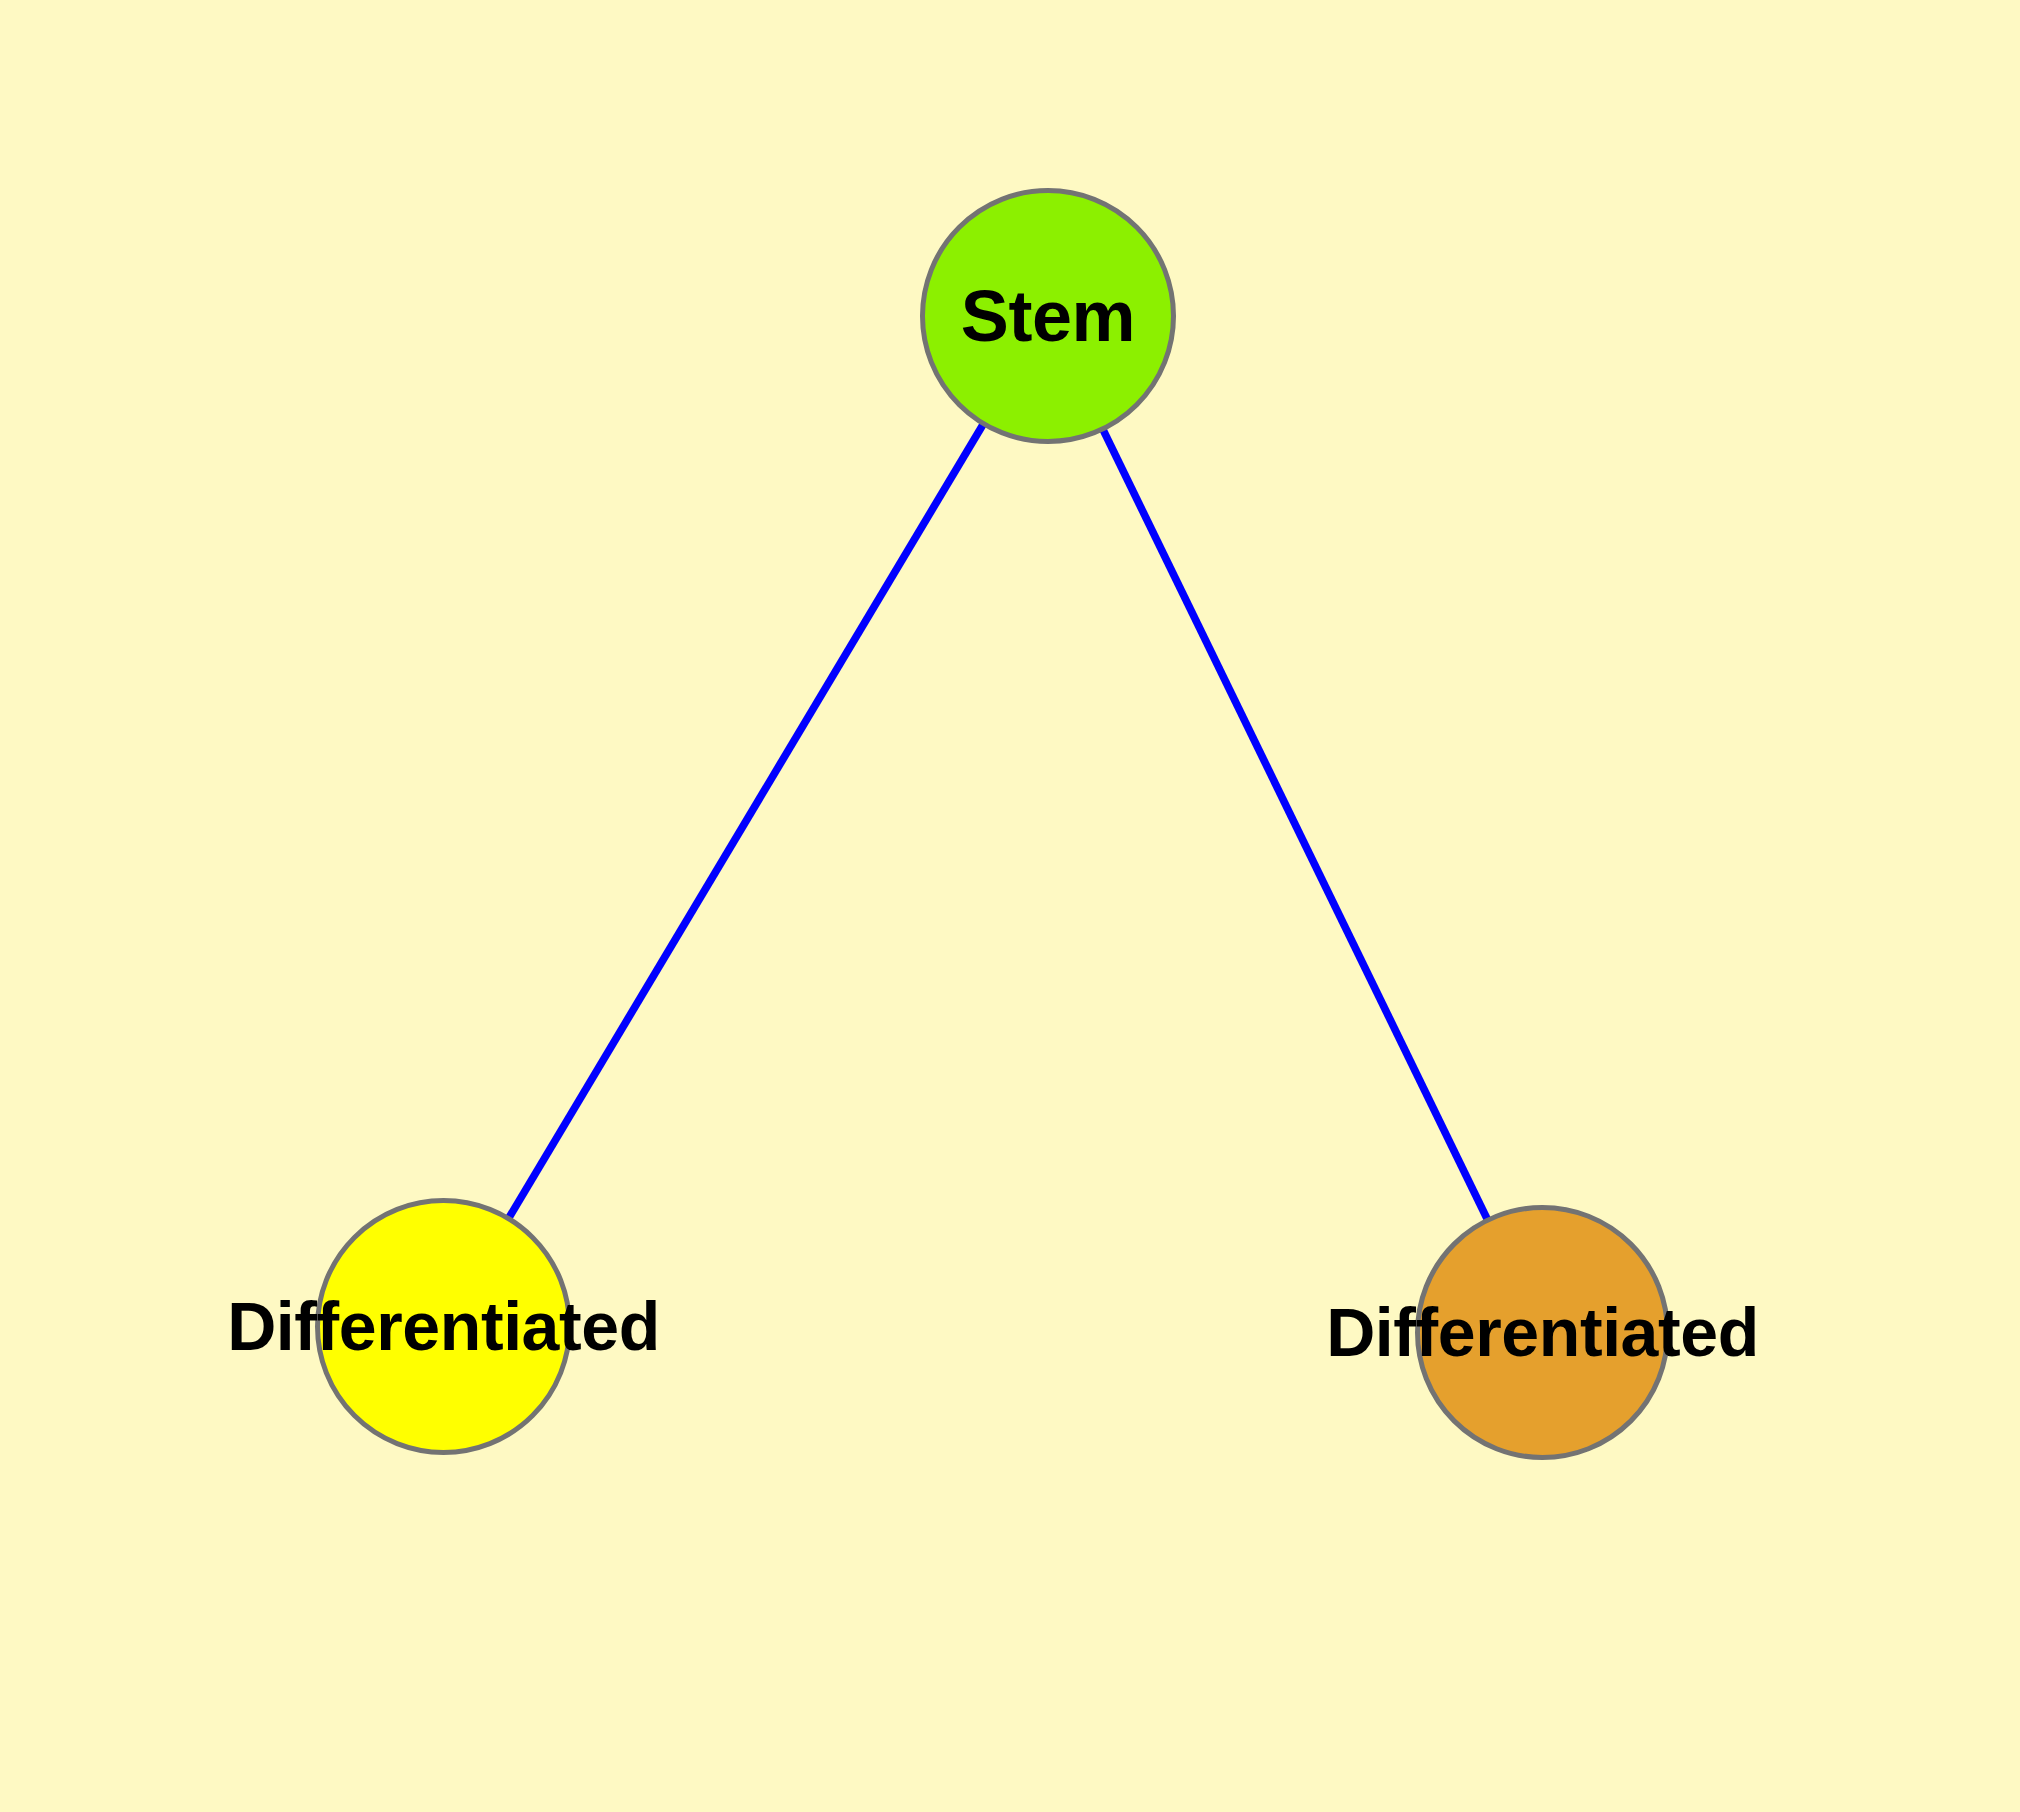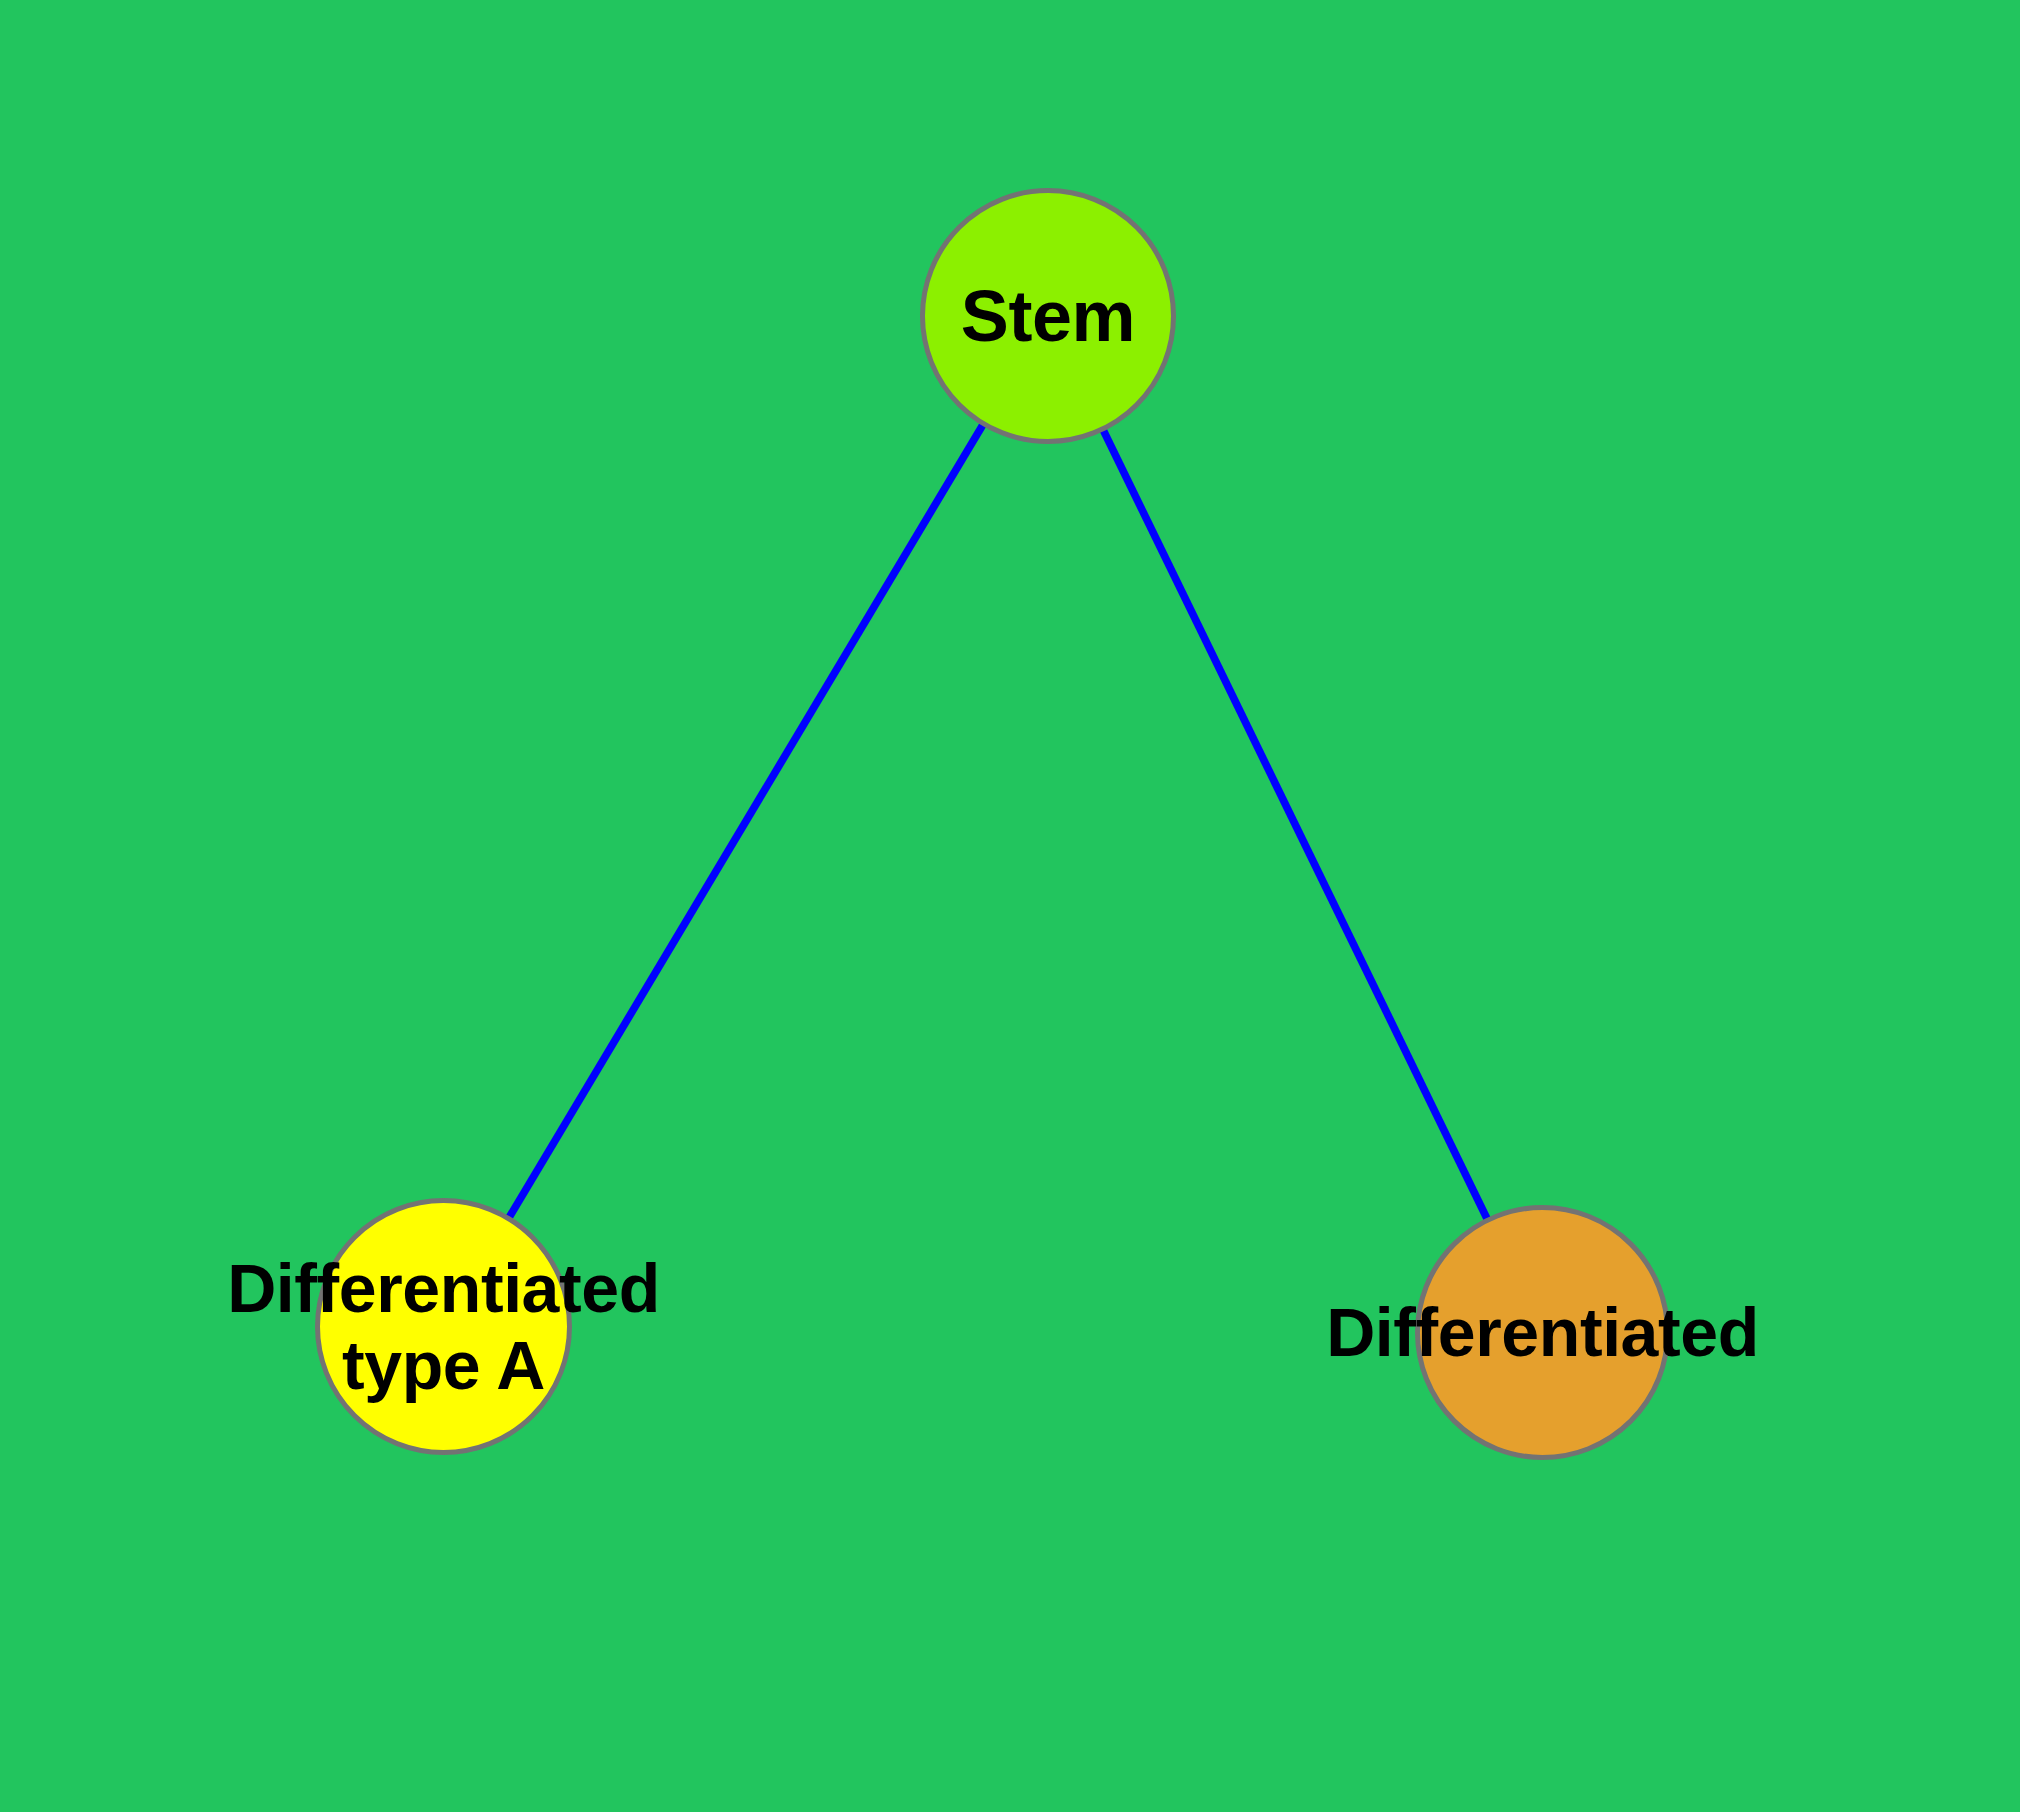--- a/index.html
+++ b/index.html
@@ -10,21 +10,21 @@
   body {
     width: 2021px;
     height: 1812px;
     overflow: hidden;
     font-family: "Liberation Sans", sans-serif;
   }
   #graph-canvas {
     position: relative;
     width: 2021px;
     height: 1812px;
-    background: #22c55e;
+    background: #fef9c3;
   }
   #edge-layer {
     position: absolute;
     left: 0;
     top: 0;
     width: 2021px;
     height: 1812px;
     z-index: 1;
   }
   .node {
@@ -109,21 +109,20 @@
 
   <div class="node" id="node-stem">
     <div class="node-circle"></div>
     <div class="node-label">Stem</div>
   </div>
 
   <div class="node" id="node-diff-a">
     <div class="node-circle"></div>
     <div class="node-label">
       <div>Differentiated</div>
-      <div>type A</div>
     </div>
   </div>
 
   <div class="node" id="node-diff-b">
     <div class="node-circle"></div>
     <div class="node-label">
       <div>Differentiated</div>
     </div>
   </div>
 

